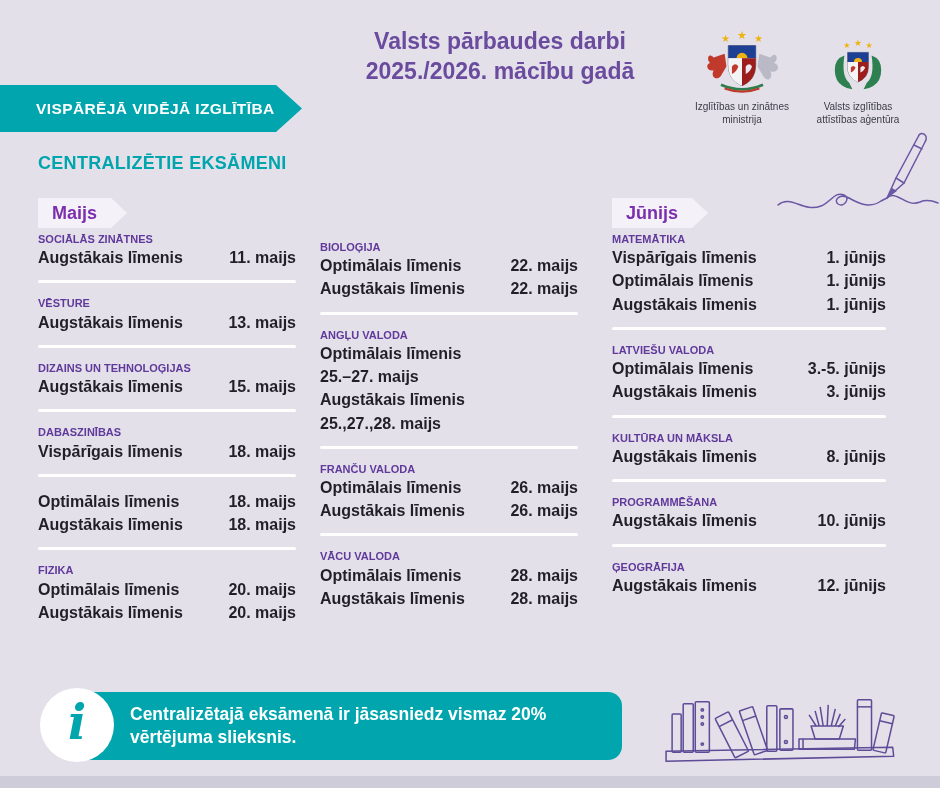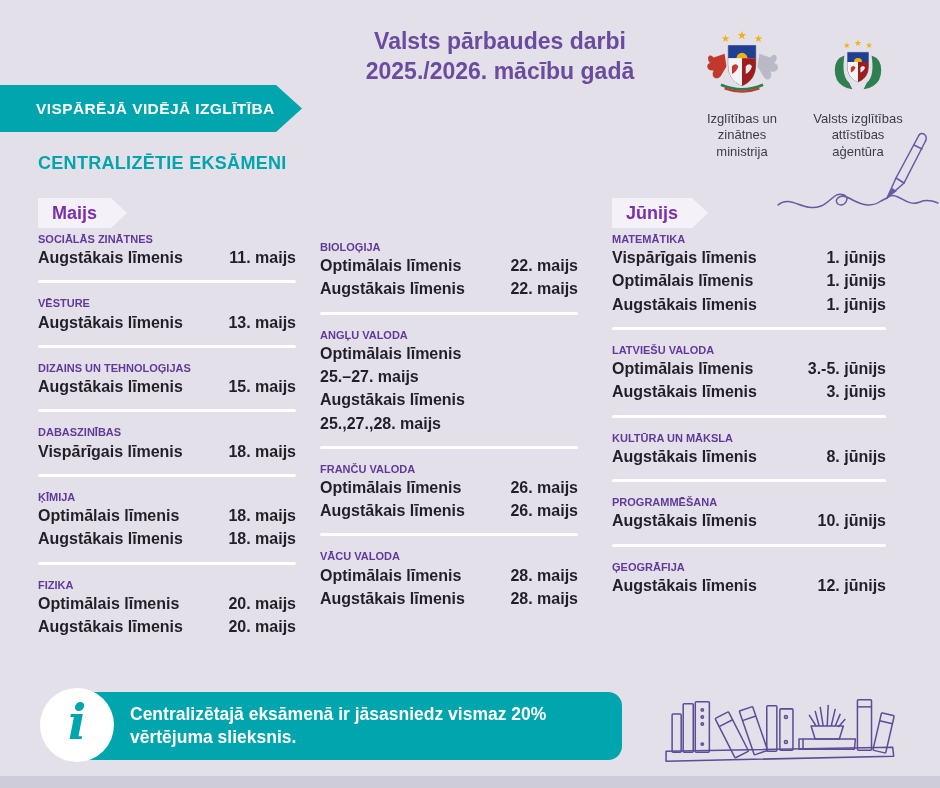--- a/index.html
+++ b/index.html
@@ -12,21 +12,21 @@
   
   .main-title {
     position:absolute; left:310px; top:26px; width:380px;
     text-align:center; color:var(--purple-heading,#6a4b9d);
     font-size:23px; font-weight:700; line-height:1.32;
   }
   
   .logo-block { position:absolute; text-align:center; }
   .logo-ministry { left:686px; top:30px; width:112px; }
   .logo-agency  { left:806px; top:38px; width:104px; }
-  .logo-caption { font-size:13px; color:#3c3c44; line-height:1.25; margin-top:13px; }
+  .logo-caption { font-size:10px; color:#3c3c44; line-height:1.25; margin-top:3px; }
   
   .banner {
     position:absolute; left:0; top:85px; width:302px; height:47px;
     background:var(--teal,#00a5ad);
     clip-path:polygon(0 0, calc(100% - 26px) 0, 100% 50%, calc(100% - 26px) 100%, 0 100%);
     display:flex; align-items:center; padding-left:36px;
   }
   .banner span { color:#fff; font-weight:700; font-size:15.5px; letter-spacing:.4px; }
   .section-title {
     position:absolute; left:38px; top:153px;
@@ -172,21 +172,20 @@
         <div class="divider"></div>
         <div class="subject-block">
           <div class="subject-name">DABASZINĪBAS</div>
           <div class="subject-row">
             <span>Vispārīgais līmenis</span>
             <span class="row-date">18. maijs</span>
           </div>
         </div>
         <div class="divider"></div>
         <div class="subject-block">
-          <div class="subject-name">ĶĪMIJA</div>
           <div class="subject-row">
             <span>Optimālais līmenis</span>
             <span class="row-date">18. maijs</span>
           </div>
           <div class="subject-row">
             <span>Augstākais līmenis</span>
             <span class="row-date">18. maijs</span>
           </div>
         </div>
         <div class="divider"></div>

